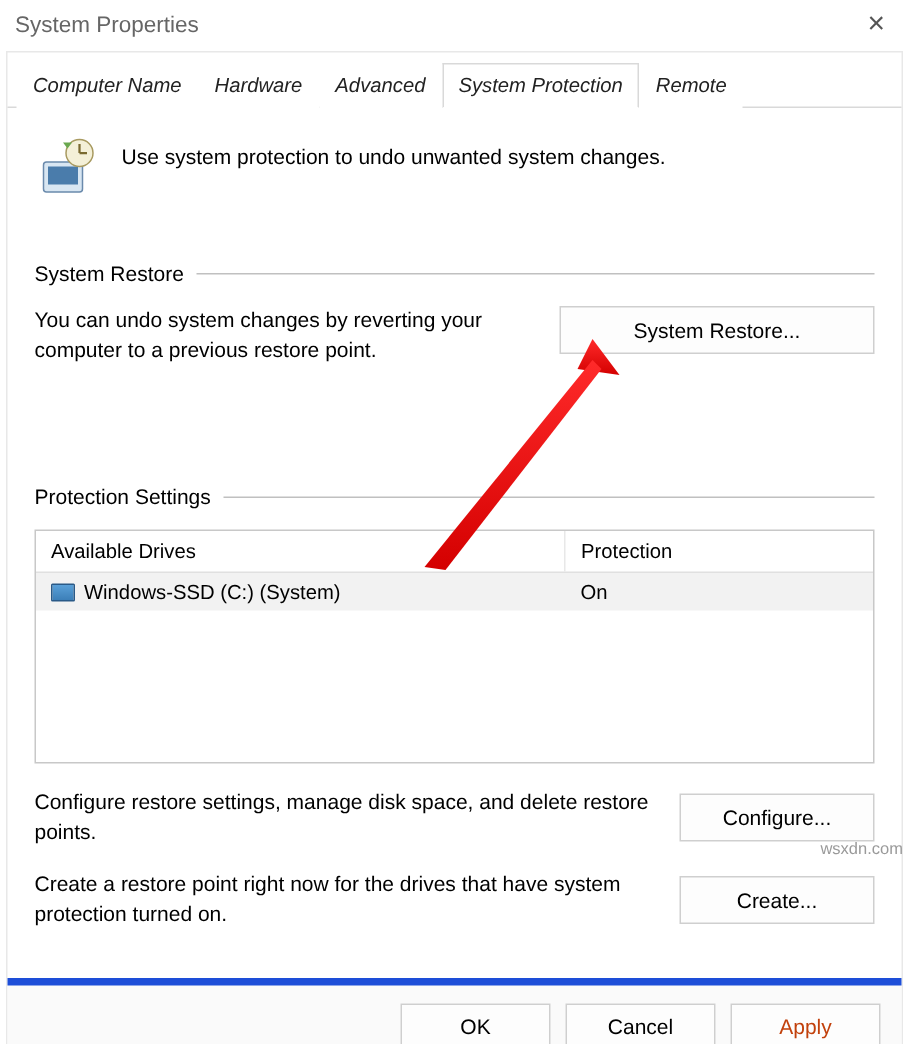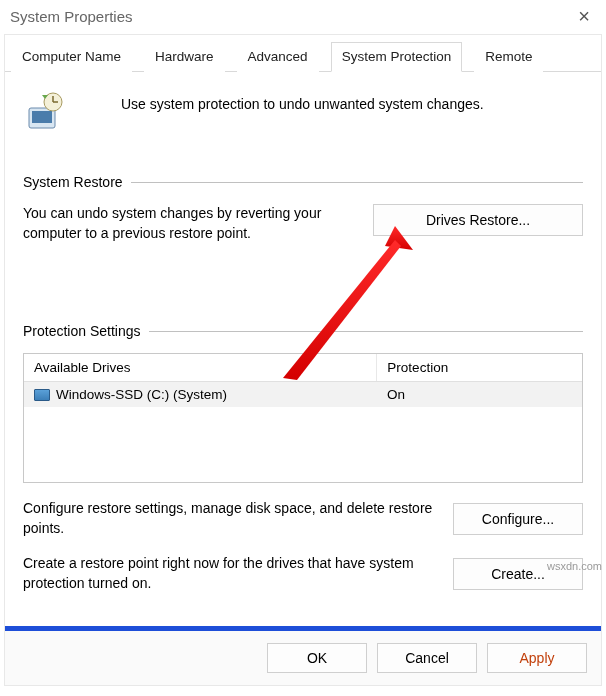--- a/index.html
+++ b/index.html
@@ -31,21 +31,22 @@
     .dialog-body {
       border: 1px solid #e8e8e8;
       margin: 0 4px 4px 4px;
       padding: 0;
     }
     .tabs-row {
       display: flex;
       border-bottom: 1px solid #d9d9d9;
       padding-top: 6px;
       padding-left: 6px;
-      gap: 12px;
+      gap: 0;
+      font-style: italic;
     }
     .tab {
       padding: 6px 10px 7px 10px;
       font-size: 13.5px;
       color: #222;
       border: 1px solid transparent;
       border-bottom: none;
       cursor: pointer;
       position: relative;
       top: 1px;
@@ -67,21 +68,20 @@
     }
     .shield-icon {
       width: 44px;
       height: 44px;
       flex-shrink: 0;
       position: relative;
     }
     .intro-text {
       font-size: 14px;
       padding-top: 6px;
-      margin-left: 40px;
     }
     .group {
       margin-bottom: 22px;
     }
     .group-header {
       display: flex;
       align-items: center;
       gap: 8px;
       margin-bottom: 14px;
     }
@@ -113,21 +113,21 @@
       font-family: inherit;
       cursor: pointer;
       min-width: 110px;
       text-align: center;
     }
     .btn-wide { min-width: 210px; }
     .btn:disabled { color: #c2410c; cursor: default; }
     .drives-table {
       border: 1px solid #c8c8c8;
       margin-top: 4px;
-      height: 130px;
+      height: 156px;
       overflow: hidden;
     }
     .drives-header {
       display: flex;
       background: #fff;
       border-bottom: 1px solid #e0e0e0;
       font-size: 13.5px;
     }
     .drives-header > div {
       padding: 6px 10px;
@@ -217,21 +217,21 @@
       <div class="intro-text">Use system protection to undo unwanted system changes.</div>
     </div>
 
     <div class="group" style="position:relative;margin-top:40px;">
       <div class="group-header">
         <span class="group-title">System Restore</span>
         <span class="group-line"></span>
       </div>
       <div class="restore-row">
         <div class="restore-text">You can undo system changes by reverting your computer to a previous restore point.</div>
-        <button class="btn btn-wide">Drives Restore...</button>
+        <button class="btn btn-wide">System Restore...</button>
       </div>
 
       <svg class="red-arrow" style="left:240px; top:46px;" width="170" height="170">
         <defs>
           <linearGradient id="rg" x1="0" y1="1" x2="0" y2="0">
             <stop offset="0" stop-color="#d40000"></stop>
             <stop offset="1" stop-color="#ff2a2a"></stop>
           </linearGradient>
         </defs>
         <polygon points="132,6 150,30 122,26" fill="url(#rg)"></polygon>

